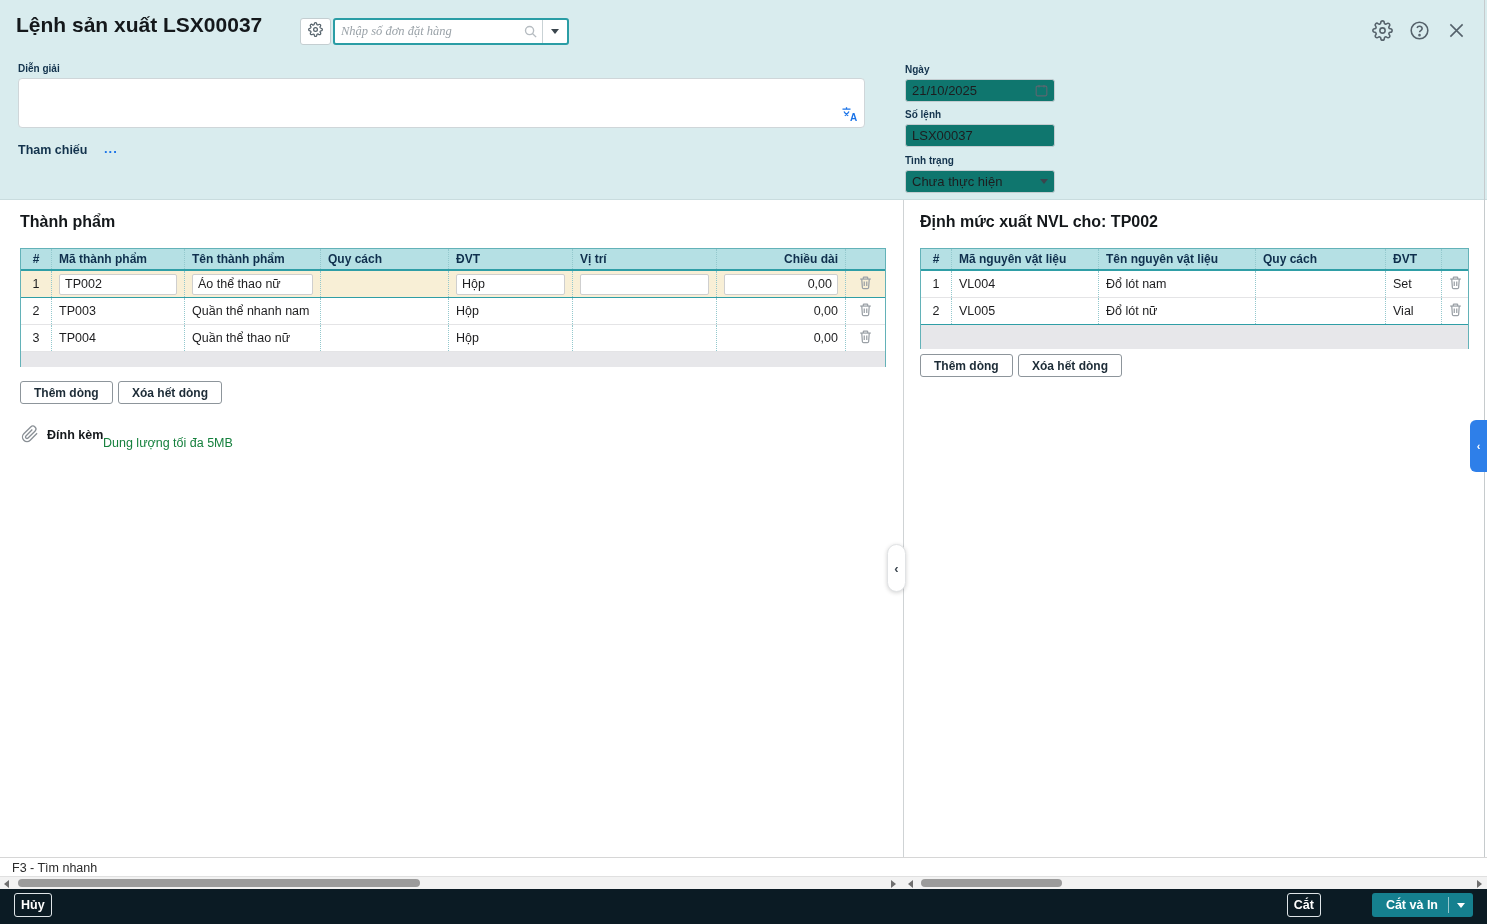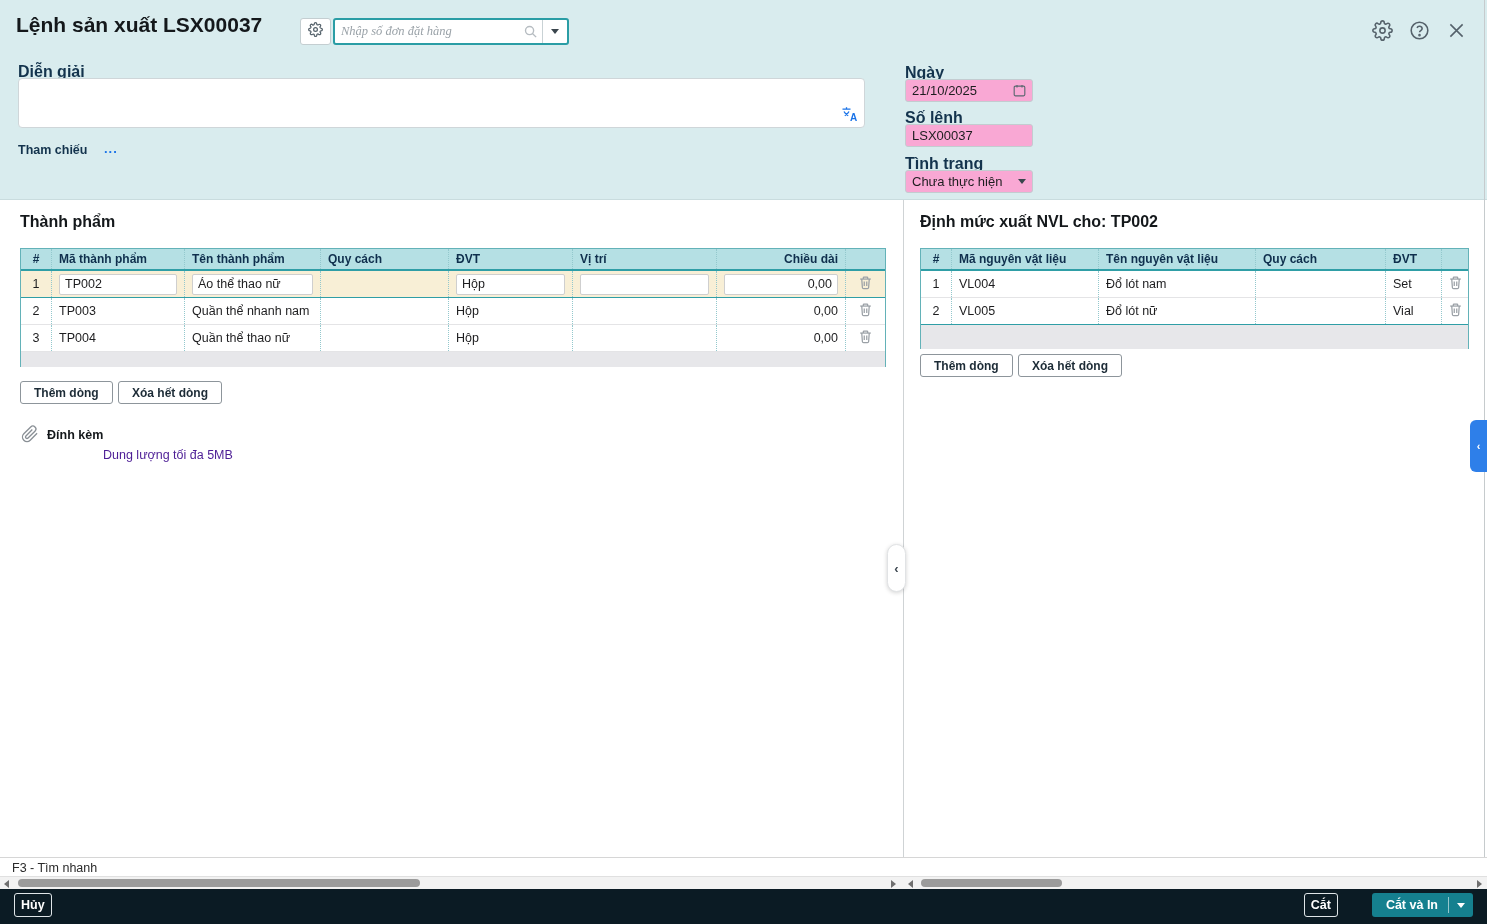--- a/index.html
+++ b/index.html
@@ -13,27 +13,27 @@
   .search-group { position:absolute; left:333px; top:18px; width:236px; height:27px; background:#fff; border:2px solid #2a9da5; border-radius:3px; display:flex; align-items:center; }
   .search-input { flex:1; border:none; outline:none; font-family:Liberation Serif, serif; font-size:12.5px; font-style:italic; color:#6d28d9; padding:0 4px 0 6px; min-width:0; }
   .search-input::placeholder { color:#9aa2a8; font-style:italic; }
   .search-icon-wrap { width:24px; display:flex; align-items:center; justify-content:center; }
   .search-divider { width:1px; height:23px; background:#c9d2d5; }
   .search-caret { width:24px; display:flex; align-items:center; justify-content:center; cursor:pointer; }
   .caret-down { width:0; height:0; border-left:4px solid transparent; border-right:4px solid transparent; border-top:5px solid #3a454d; }
   .top-icons { position:absolute; right:20px; top:20px; display:flex; gap:16px; align-items:center; }
   .top-icon { width:21px; height:21px; color:#55626b; cursor:pointer; }
 
-  .field-label { position:absolute; font-size:16px; font-weight:bold; color:#13334d; }
+  .field-label { position:absolute; font-size:10px; font-weight:bold; color:#13334d; }
   .desc-box { position:absolute; left:18px; top:78px; width:847px; height:50px; background:#fff; border:1px solid #cfd6d9; border-radius:4px; }
   .translate-icon { position:absolute; right:5px; bottom:4px; width:18px; height:18px; cursor:pointer; }
   .ref-row { position:absolute; left:18px; top:143px; font-size:12.5px; color:#13334d; font-weight:bold; }
   .ref-more { position:absolute; left:104px; top:141px; color:#1a73e8; font-weight:bold; font-size:13px; letter-spacing:1px; cursor:pointer; }
 
-  .r-input { position:absolute; left:905px; width:128px; height:23px; background:#f9a8d4; border:1px solid #c3ccd0; border-radius:3px; font-size:13px; color:#1d1d1f; display:flex; align-items:center; padding:4px 6px; }
+  .r-input { position:absolute; left:905px; width:150px; height:23px; background:#0f766e; border:1px solid #c3ccd0; border-radius:3px; font-size:13px; color:#1d1d1f; display:flex; align-items:center; padding:4px 6px; }
   .r-input input { border:none; outline:none; width:100%; font-family:"Liberation Sans",sans-serif; font-size:13px; color:#1d1d1f; background:transparent; }
   .r-input .right-ic { position:absolute; right:5px; top:3px; }
   .r-select { cursor:pointer; justify-content:space-between; }
 
   
   .main { position:absolute; left:0; top:200px; width:1487px; height:657px; background:#fff; }
   .pane-divider { position:absolute; left:903px; top:200px; width:1px; height:689px; background:#cfd3d5; }
   .collapse-pill { position:absolute; left:887px; top:544px; width:19px; height:48px; background:#fff; border:1px solid #e1e3e5; border-radius:10px; box-shadow:0 1px 4px rgba(0,0,0,.18); display:flex; align-items:center; justify-content:center; font-size:13px; font-weight:bold; color:#3c4750; cursor:pointer; z-index:5; }
   .side-tab { position:absolute; left:1470px; top:420px; width:17px; height:52px; background:#2e7fe9; border-radius:6px 0 0 6px; display:flex; align-items:center; justify-content:center; color:#fff; font-size:11px; font-weight:bold; cursor:pointer; z-index:5; }
   .right-edge-line { position:absolute; left:1484px; top:0; width:1px; height:876px; background:#c6cbcd; }
@@ -58,21 +58,21 @@
   
   .lt .c0{width:30px;} .lt .c1{width:133px;} .lt .c2{width:136px;} .lt .c3{width:128px;}
   .lt .c4{width:124px;} .lt .c5{width:144px;} .lt .c6{width:129px;} .lt .c7{width:40px;}
   
   .rt .c0{width:30px;} .rt .c1{width:147px;} .rt .c2{width:157px;} .rt .c3{width:130px;}
   .rt .c4{width:56px;} .rt .c5{width:27px;}
 
   .small-btn { position:absolute; height:23px; background:#fff; border:1px solid #8d959b; border-radius:3px; font-family:"Liberation Sans",sans-serif; font-size:12px; font-weight:bold; color:#1c2b36; padding:0 13px; cursor:pointer; }
 
   .attach-label { position:absolute; left:47px; top:428px; font-size:12.5px; font-weight:bold; color:#14181b; }
-  .attach-hint { position:absolute; left:103px; top:448px; font-size:12.5px; color:#4c1d95; }
+  .attach-hint { position:absolute; left:103px; top:436px; font-size:12.5px; color:#15803d; }
   .paperclip { position:absolute; left:21px; top:425px; width:18px; height:18px; color:#8a9096; }
   .dropzone { position:absolute; left:20px; top:451px; width:305px; height:42px; border:1px solid #c8ccd0; border-radius:4px; display:flex; align-items:center; justify-content:center; font-size:12px; font-style:italic; color:#9ba1a8; cursor:pointer; }
 
   
   .statusbar { position:absolute; left:0; top:857px; width:1487px; height:19px; background:#fff; border-top:1px solid #d6d6d6; }
   .status-text { position:absolute; left:12px; top:3px; font-size:12.5px; color:#2a2a2a; }
   .hscroll { position:absolute; left:0; top:876px; width:1487px; height:13px; background:#f2f2f2; border-top:1px solid #e0e0e0; }
   .thumb { position:absolute; top:2px; height:8px; background:#9b9b9b; border-radius:4px; cursor:pointer; }
   .arr { position:absolute; top:3px; width:0; height:0; cursor:pointer; }
   .arr-l { border-top:4px solid transparent; border-bottom:4px solid transparent; border-right:5px solid #6f6f6f; }
@@ -346,21 +346,21 @@
     <span class="arr arr-l" style="left:4px;"></span>
     <span class="thumb" style="left:18px; width:402px;"></span>
     <span class="arr arr-r" style="left:891px;"></span>
     <span class="arr arr-l" style="left:908px;"></span>
     <span class="thumb" style="left:921px; width:141px;"></span>
     <span class="arr arr-r" style="left:1477px;"></span>
   </div>
 
   <div class="footer">
     <button class="f-btn" style="left:14px;">Hủy</button>
-    <button class="f-btn" style="right:149px;margin-left:41px;">Cắt</button>
+    <button class="f-btn" style="right:166px;margin-left:41px;">Cắt</button>
     <div class="f-primary">
       <span class="lbl">Cắt và In</span>
       <span class="sep"></span>
       <span class="dd">
           <span class="caret-down"></span>
         </span>
     </div>
   </div>
 
 </div>

